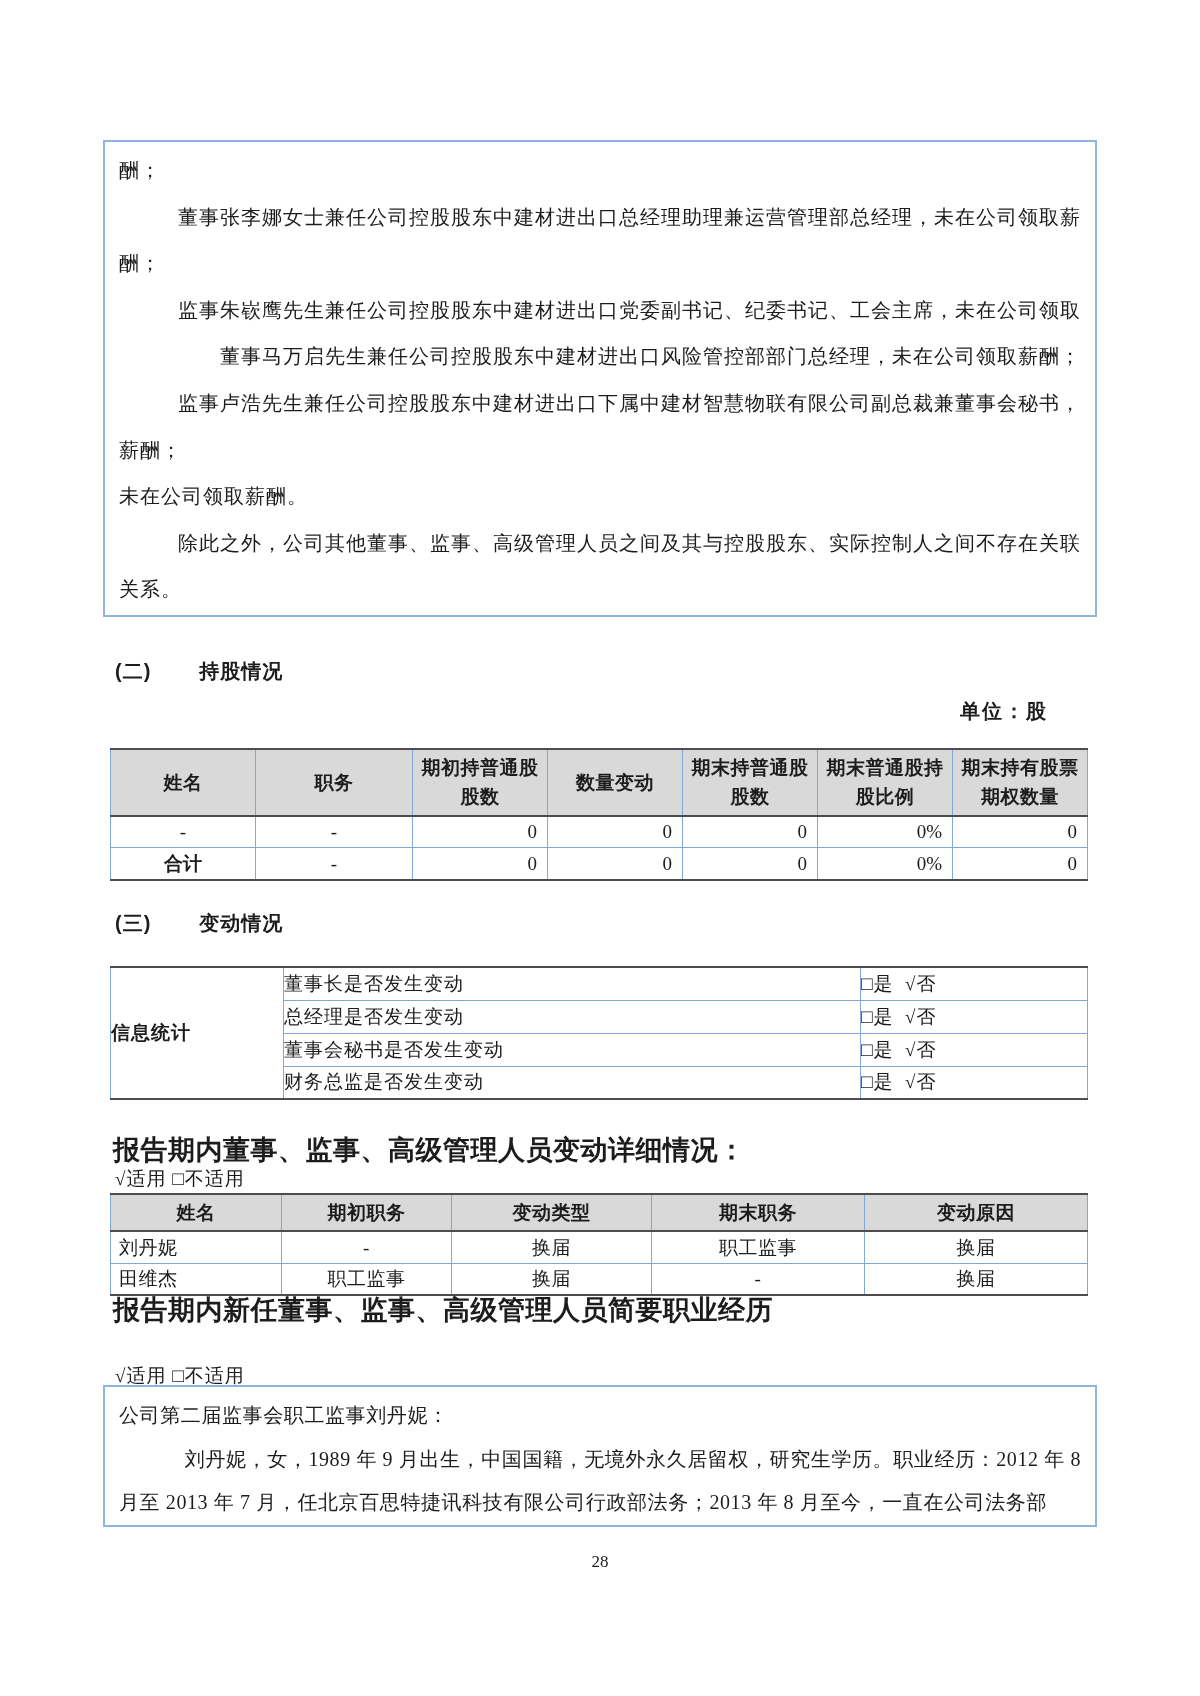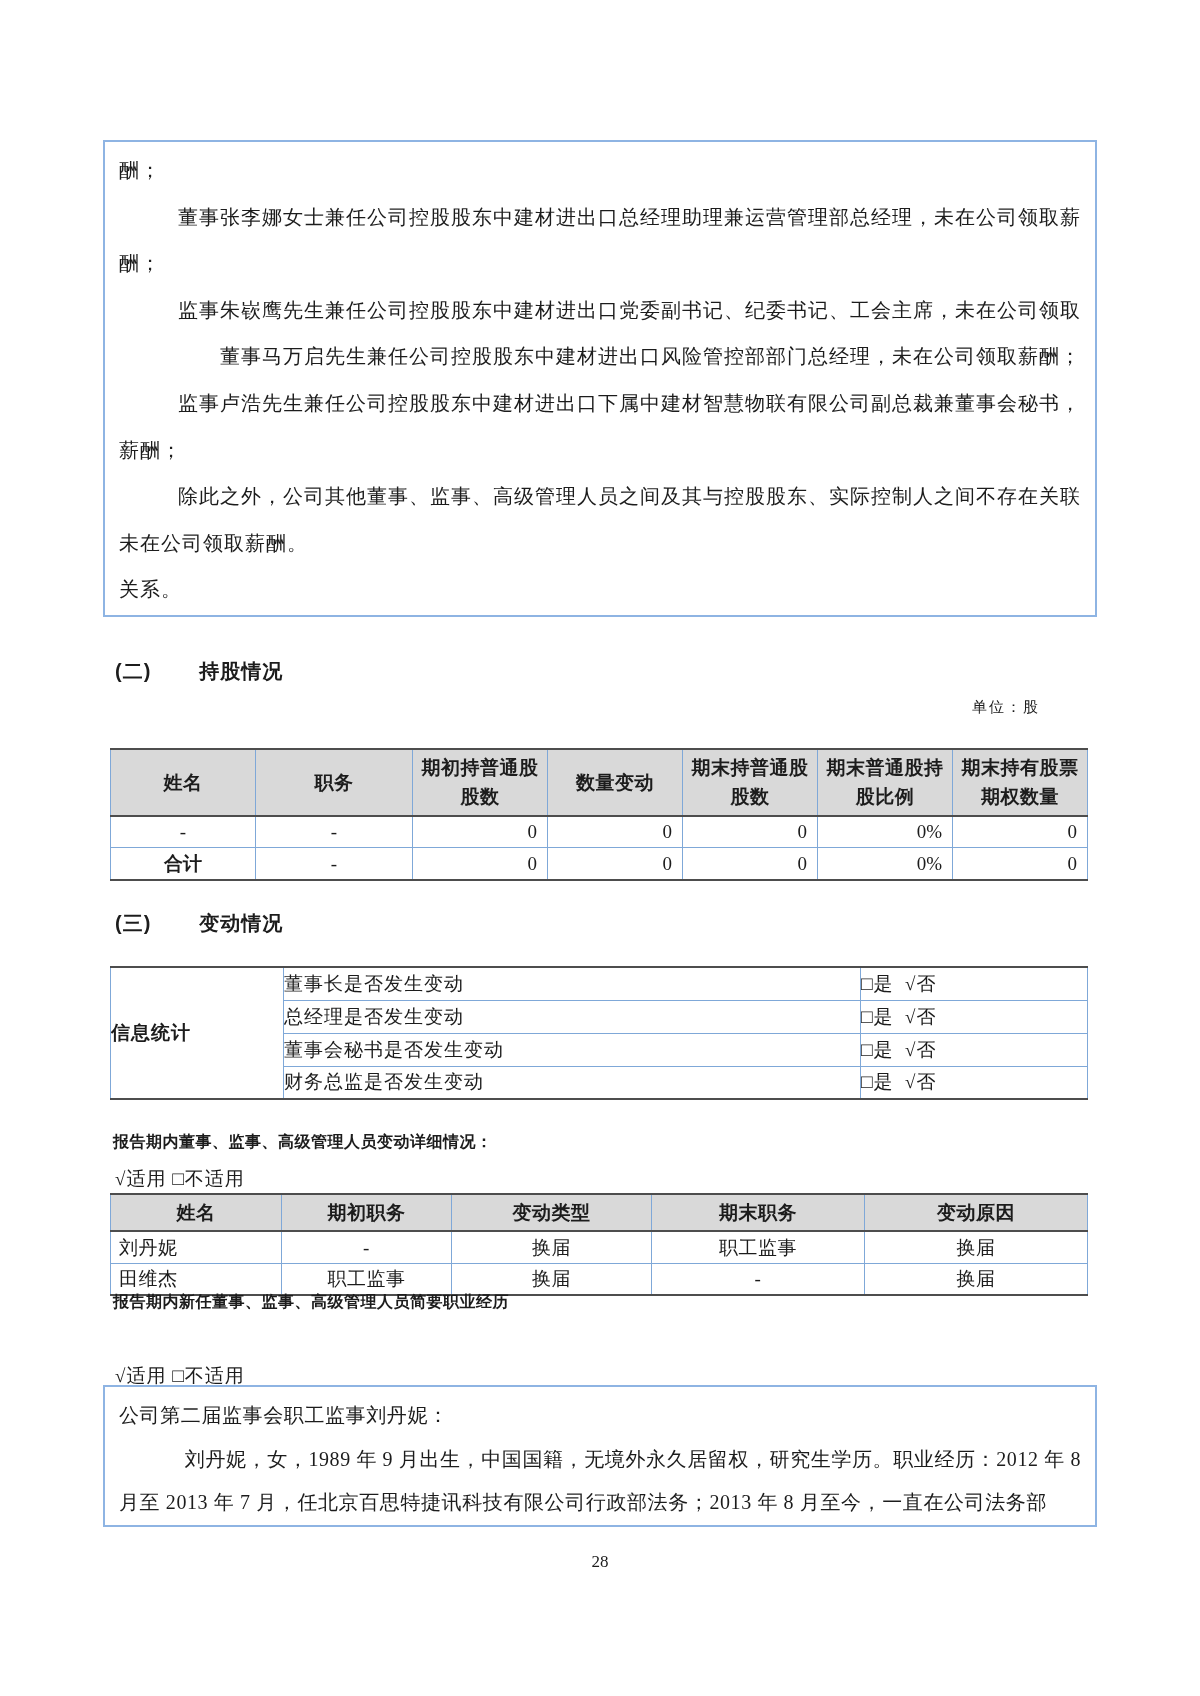--- a/index.html
+++ b/index.html
@@ -21,26 +21,26 @@
   .box1 .line { font-size:20px; line-height:46.6px; letter-spacing:1px; }
   .box2 .line { font-size:20px; line-height:43.5px; letter-spacing:0.6px; }
   .line.indent { text-indent:40px;text-align:right; }
 
   
   .sec-head {
     position:absolute; left:115px; display:flex; gap:48px;
     font-size:20px; letter-spacing:1px;
   }
   .sub-head {
-    position:absolute; left:113px; font-size:16px; letter-spacing:0.5px;
+    position:absolute; left:113px; font-size:27px; letter-spacing:0.5px;
   }
   .applicable {
     position:absolute; left:115px; font-size:19px; letter-spacing:1px; white-space:pre;
   }
-  .unit-label { position:absolute; right:160px; top:698px; font-size:15px; letter-spacing:2px; }
+  .unit-label { position:absolute; right:152px; top:698px; font-size:20px; letter-spacing:2px;font-weight:bold; }
 
   
   table { position:absolute; left:110px; border-collapse:collapse; table-layout:fixed; width:977px; }
   td,th { border:1px solid #7FA8D8; font-size:19px; overflow:hidden; }
   th {
     background:#D9D9D9; font-family:"Liberation Sans","DejaVu Sans",sans-serif;
     font-weight:bold; text-align:center; letter-spacing:0.5px; line-height:1.55; padding:3px 6px;
   }
   .t1 { top:748px; }
   .t1 th { height:58px; }
@@ -73,22 +73,22 @@
 <div class="page">
 
   <div class="note-box box1">
     <div class="line">酬；</div>
     <div class="line indent">董事张李娜女士兼任公司控股股东中建材进出口总经理助理兼运营管理部总经理，未在公司领取薪</div>
     <div class="line">酬；</div>
     <div class="line indent">监事朱嵚鹰先生兼任公司控股股东中建材进出口党委副书记、纪委书记、工会主席，未在公司领取</div>
     <div class="line indent">董事马万启先生兼任公司控股股东中建材进出口风险管控部部门总经理，未在公司领取薪酬；</div>
     <div class="line indent">监事卢浩先生兼任公司控股股东中建材进出口下属中建材智慧物联有限公司副总裁兼董事会秘书，</div>
     <div class="line">薪酬；</div>
+    <div class="line">未在公司领取薪酬。</div>
     <div class="line indent">除此之外，公司其他董事、监事、高级管理人员之间及其与控股股东、实际控制人之间不存在关联</div>
-    <div class="line">未在公司领取薪酬。</div>
     <div class="line">关系。</div>
   </div>
 
   <div class="sec-head hei" style="top:658px;">
     <span>(二)</span>
     <span>持股情况</span>
   </div>
   <div class="unit-label">单位：股</div>
 
   <table class="t1">

